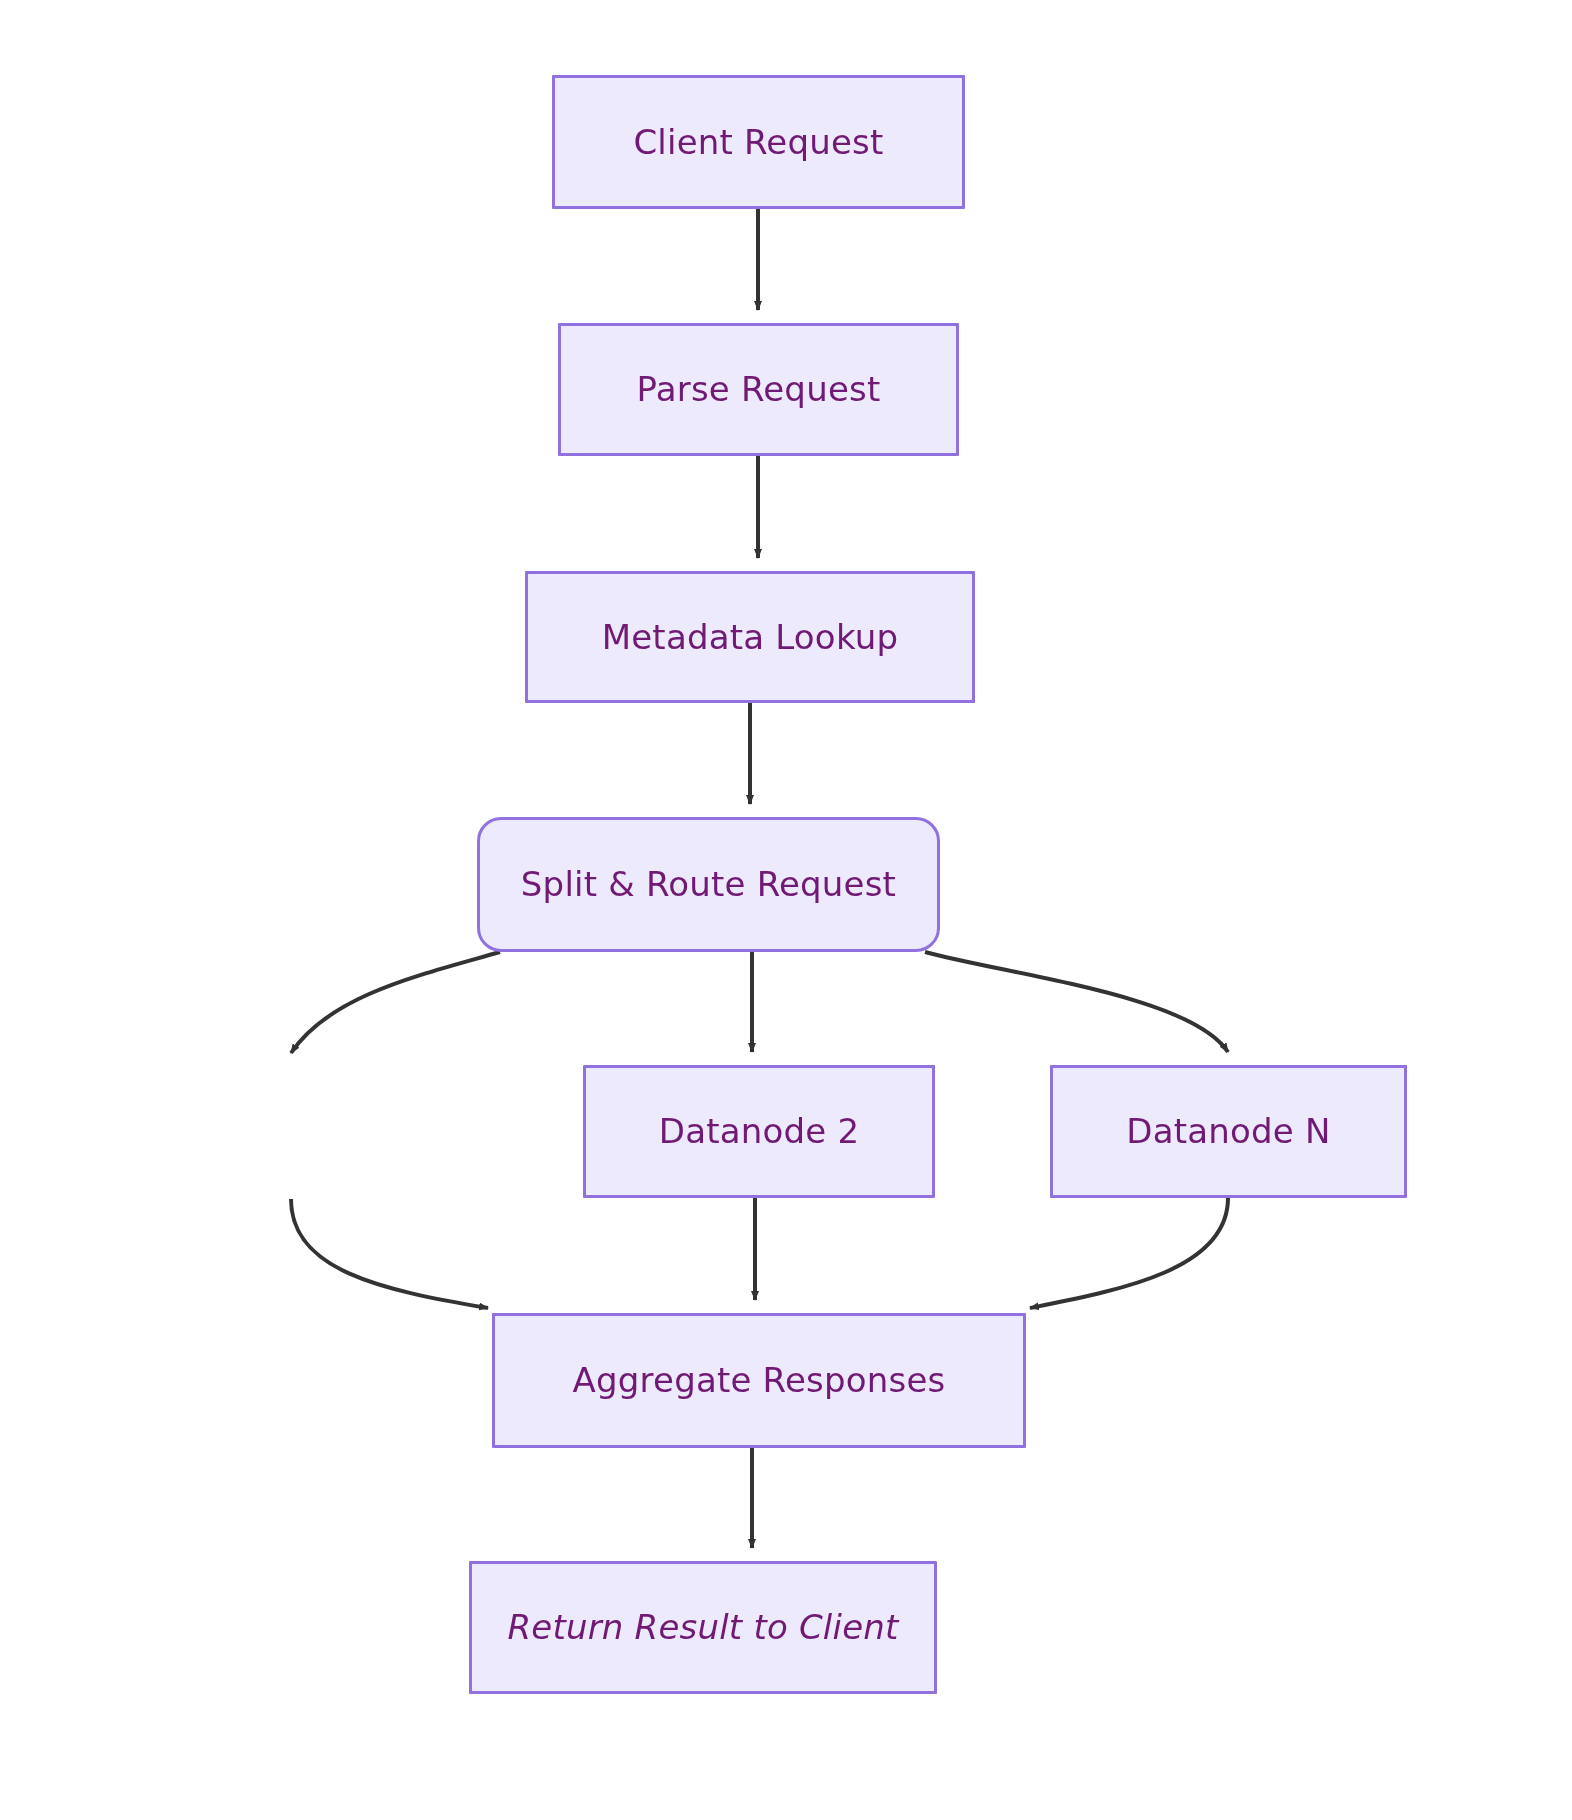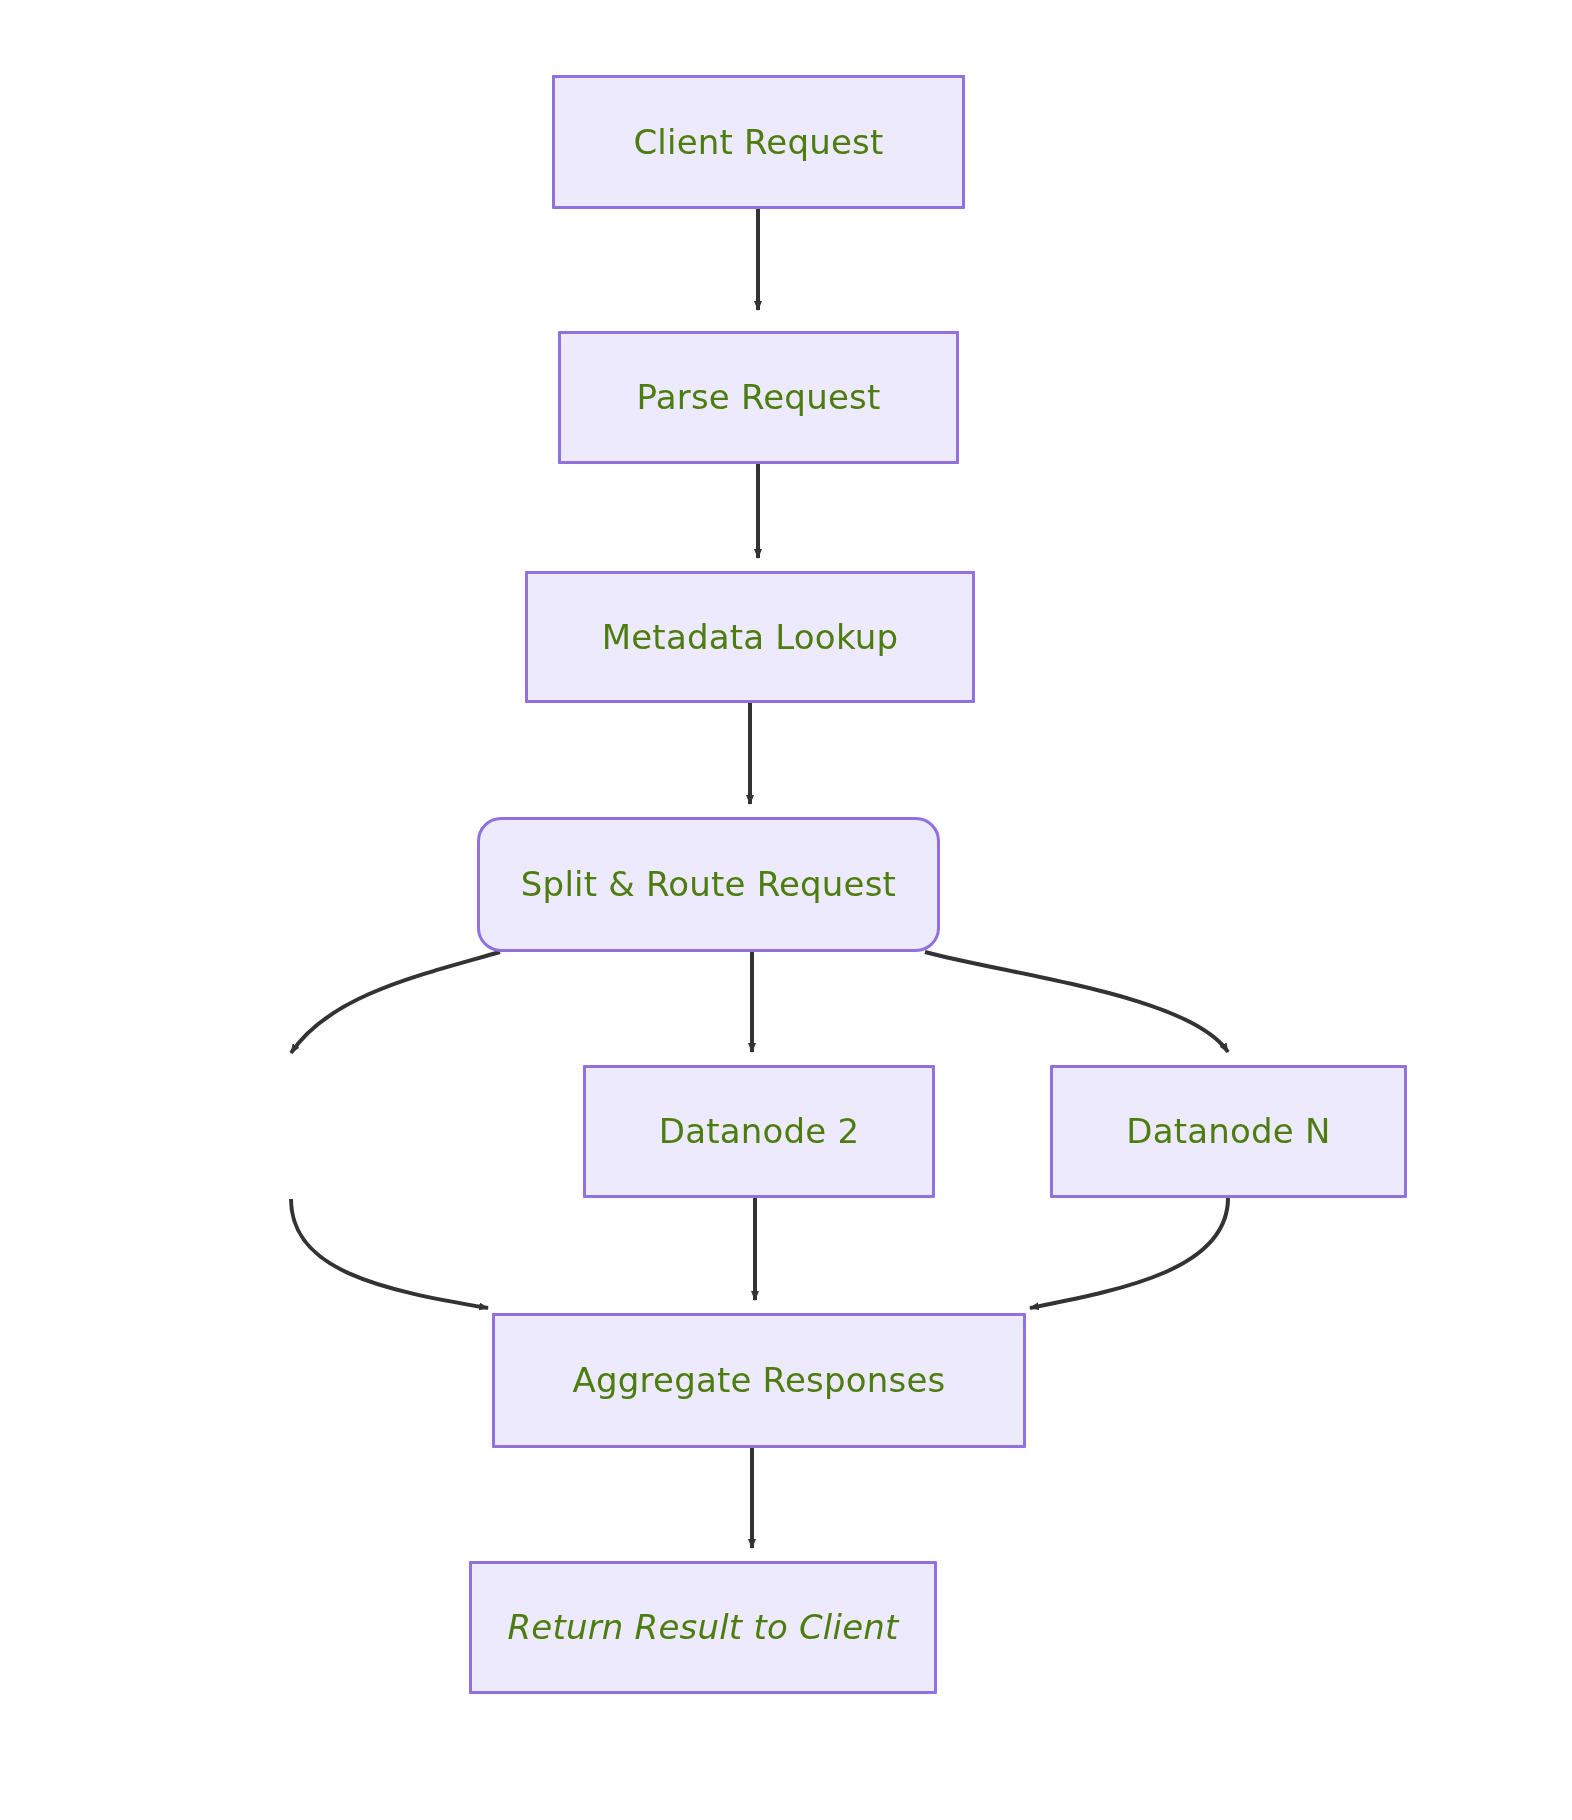--- a/index.html
+++ b/index.html
@@ -35,21 +35,21 @@
     border: 3px solid #9171E0;
     border-radius: 1px;
     display: flex;
     align-items: center;
     justify-content: center;
     color: #333333;
   }
   .node-label {
     font-size: 34px;
     line-height: 1.2;
-    color: #4d7c0f;
+    color: #701a75;
     letter-spacing: 0.2px;
     white-space: nowrap;
     text-align: center;
   }
 </style>
 </head>
 <body>
 
 <div id="flowchart">
 
@@ -78,21 +78,21 @@
 
     <path d="M 1228,1198 C 1228,1270 1120,1290 1030,1308" fill="none" stroke="#333333" stroke-width="4" marker-end="url(#arrowhead)"></path>
 
     <path d="M 752,1448 L 752,1548" fill="none" stroke="#333333" stroke-width="4" marker-end="url(#arrowhead)"></path>
   </svg>
 
   <div class="node" style="left:552px; top:75px; width:413px; height:134px;">
     <span class="node-label">Client Request</span>
   </div>
 
-  <div class="node" style="left:558px; top:323px; width:401px; height:133px;margin-top:8px;">
+  <div class="node" style="left:558px; top:323px; width:401px; height:133px;">
     <span class="node-label">Parse Request</span>
   </div>
 
   <div class="node" style="left:525px; top:571px; width:450px; height:132px;">
     <span class="node-label">Metadata Lookup</span>
   </div>
 
   <div class="node" style="left:477px; top:817px; width:463px; height:135px;border-radius:24px;">
     <span class="node-label">Split &amp; Route Request</span>
   </div>

